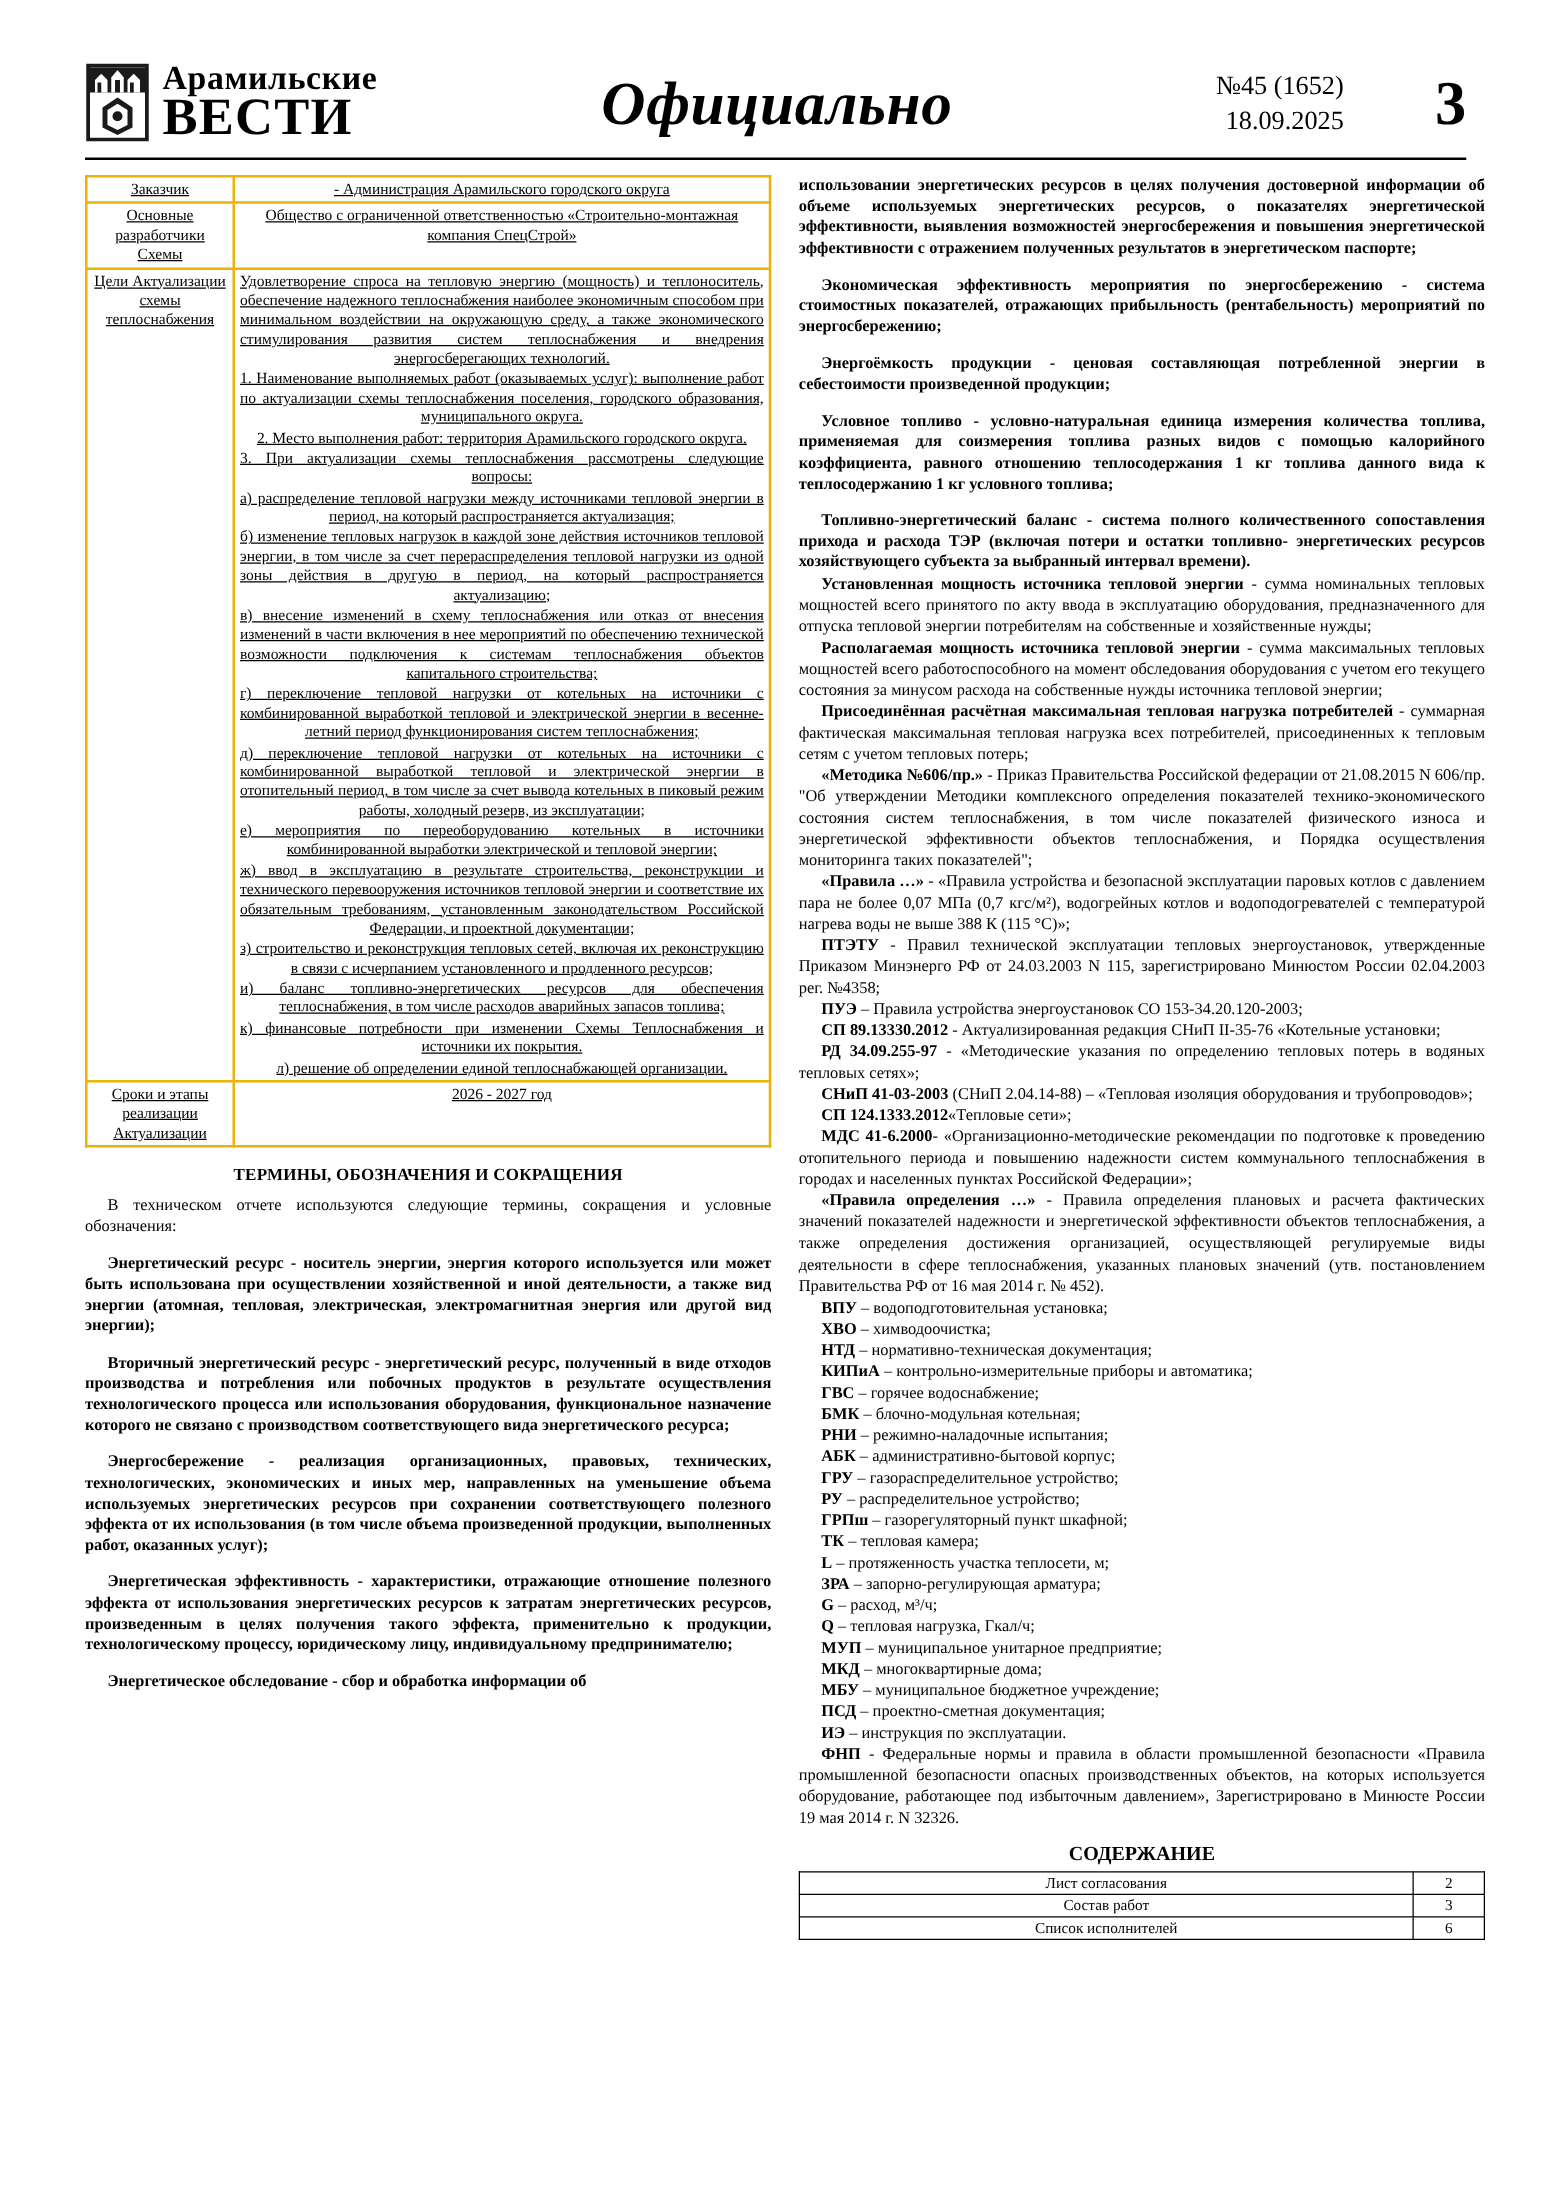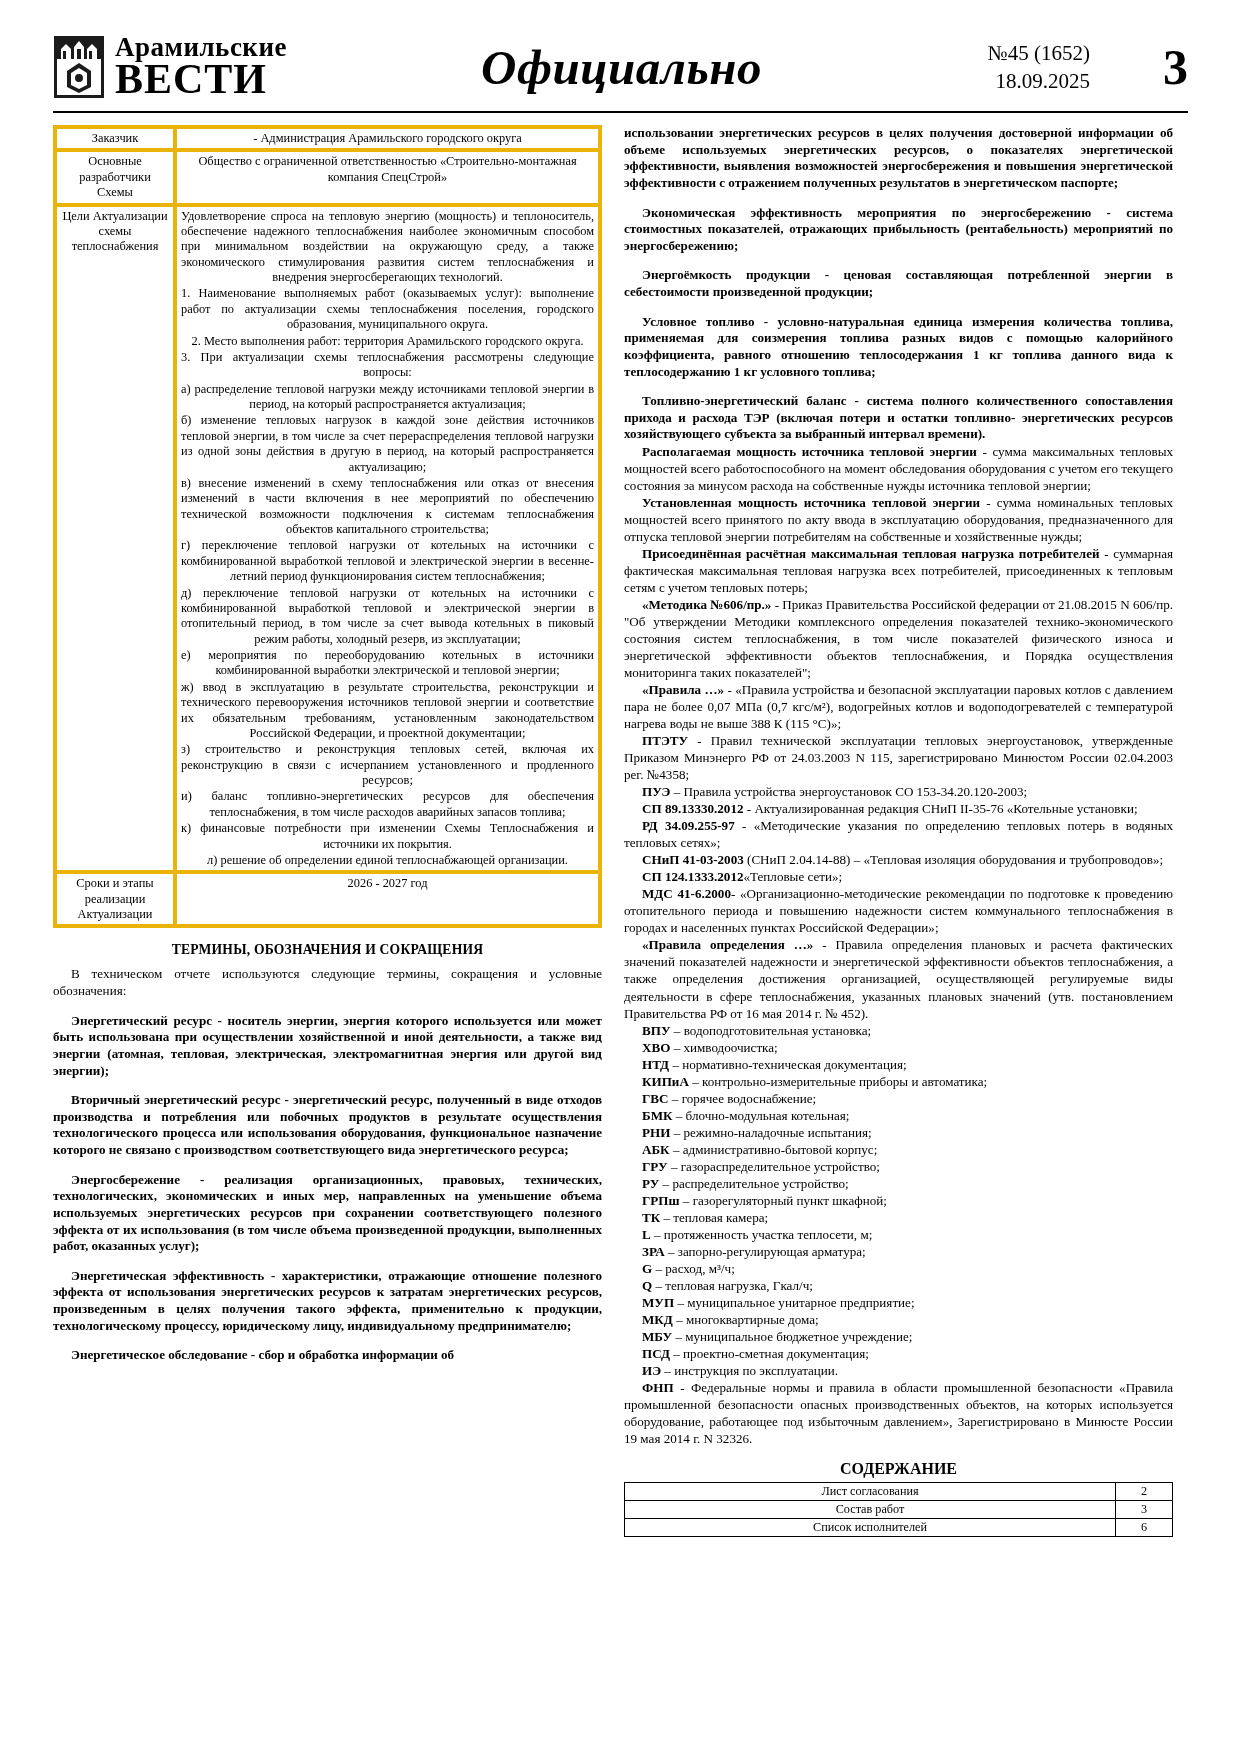--- a/index.html
+++ b/index.html
@@ -3,41 +3,41 @@
 <meta charset="utf-8">
 <style>
   html, body { margin:0; padding:0; }
   body {
     width:1241px;
     background:#ffffff;
     font-family:"Liberation Serif", serif;
     color:#000;
     -webkit-font-smoothing:antialiased;
   }
-  .page { width:1241px; min-height:1754px; position:relative; padding:1px; box-sizing:border-box; }
+  .page { width:1241px; min-height:1754px; position:relative; padding:16px; box-sizing:border-box; }
 
   
   .masthead { display:flex; align-items:center; padding:34px 52px 6px 52px; }
   .logo-block { display:flex; align-items:center; gap:10px; width:300px; flex:0 0 auto; }
   .logo-mark { width:52px; height:64px; flex:0 0 auto; }
   .logo-text { line-height:0.92; }
   .logo-text .l1 { font-family:"Liberation Serif", serif; font-size:27px; font-weight:bold; letter-spacing:0.5px; }
   .logo-text .l2 { font-family:"Liberation Serif", serif; font-size:42px; font-weight:bold; letter-spacing:1px; }
   .official { flex:1 1 auto; text-align:center; font-style:italic; font-weight:bold; font-size:49px; letter-spacing:0.5px; }
   .issue { text-align:right; font-size:21px; line-height:1.35; width:200px; flex:0 0 auto; }
   .pagenum { font-size:50px; font-weight:bold; width:80px; text-align:right; flex:0 0 auto; padding-left:18px; }
   .rule { border-top:2px solid #000; margin:6px 52px 0 52px; }
 
   
   .columns { display:flex; gap:22px; padding:12px 52px 30px 52px; box-sizing:border-box; }
   .col { width:549px; flex:0 0 549px; }
 
   
   table.spec { border-collapse:collapse; width:100%; font-size:12.4px; line-height:1.24; }
-  table.spec td { border:4px solid #eab308; padding:2px 4px; vertical-align:top; }
+  table.spec td { border:2px solid #eab308; padding:2px 4px; vertical-align:top;text-decoration:underline; }
   td.label { width:108px; text-align:center; }
   td.val { text-align:center; }
   .just { text-align:justify; text-align-last:center; }
   .p { margin:0 0 0 0; }
   .p + .p { margin-top:1px; }
   .vmid { vertical-align:middle; }
 
   
   h2.section { text-align:center; font-size:13.6px; font-weight:bold; margin:14px 0 8px 0; letter-spacing:0.2px; }
   p.body { font-size:13.1px; line-height:1.27; text-align:justify; margin:0; text-indent:18px; }
@@ -143,22 +143,22 @@
     </div>
 
     <div class="col">
 
       <p class="body bold noind">использовании энергетических ресурсов в целях получения достоверной информации об объеме используемых энергетических ресурсов, о показателях энергетической эффективности, выявления возможностей энергосбережения и повышения энергетической эффективности с отражением полученных результатов в энергетическом паспорте;</p>
       <p class="body bold">Экономическая эффективность мероприятия по энергосбережению - система стоимостных показателей, отражающих прибыльность (рентабельность) мероприятий по энергосбережению;</p>
       <p class="body bold">Энергоёмкость продукции - ценовая составляющая потребленной энергии в себестоимости произведенной продукции;</p>
       <p class="body bold">Условное топливо - условно-натуральная единица измерения количества топлива, применяемая для соизмерения топлива разных видов с помощью калорийного коэффициента, равного отношению теплосодержания 1 кг топлива данного вида к теплосодержанию 1 кг условного топлива;</p>
       <p class="body bold">Топливно-энергетический баланс - система полного количественного сопоставления прихода и расхода ТЭР (включая потери и остатки топливно- энергетических ресурсов хозяйствующего субъекта за выбранный интервал времени).</p>
 
+      <p class="abbr"><b>Установленная мощность источника тепловой энергии</b><span> - сумма номинальных тепловых мощностей всего принятого по акту ввода в эксплуатацию оборудования, предназначенного для отпуска тепловой энергии потребителям на собственные и хозяйственные нужды;</span></p>
       <p class="abbr"><b>Располагаемая мощность источника тепловой энергии</b><span> - сумма максимальных тепловых мощностей всего работоспособного на момент обследования оборудования с учетом его текущего состояния за минусом расхода на собственные нужды источника тепловой энергии;</span></p>
-      <p class="abbr"><b>Установленная мощность источника тепловой энергии</b><span> - сумма номинальных тепловых мощностей всего принятого по акту ввода в эксплуатацию оборудования, предназначенного для отпуска тепловой энергии потребителям на собственные и хозяйственные нужды;</span></p>
       <p class="abbr"><b>Присоединённая расчётная максимальная тепловая нагрузка потребителей</b><span> - суммарная фактическая максимальная тепловая нагрузка всех потребителей, присоединенных к тепловым сетям с учетом тепловых потерь;</span></p>
       <p class="abbr"><b>«Методика №606/пр.»</b><span> - Приказ Правительства Российской федерации от 21.08.2015 N 606/пр. "Об утверждении Методики комплексного определения показателей технико-экономического состояния систем теплоснабжения, в том числе показателей физического износа и энергетической эффективности объектов теплоснабжения, и Порядка осуществления мониторинга таких показателей";</span></p>
       <p class="abbr"><b>«Правила …»</b><span> - «Правила устройства и безопасной эксплуатации паровых котлов с давлением пара не более 0,07 МПа (0,7 кгс/м²), водогрейных котлов и водоподогревателей с температурой нагрева воды не выше 388 К (115 °С)»;</span></p>
       <p class="abbr"><b>ПТЭТУ</b><span> - Правил технической эксплуатации тепловых энергоустановок, утвержденные Приказом Минэнерго РФ от 24.03.2003 N 115, зарегистрировано Минюстом России 02.04.2003 рег. №4358;</span></p>
       <p class="abbr"><b>ПУЭ</b><span> – Правила устройства энергоустановок СО 153-34.20.120-2003;</span></p>
       <p class="abbr"><b>СП 89.13330.2012</b><span> - Актуализированная редакция СНиП II-35-76 «Котельные установки;</span></p>
       <p class="abbr"><b>РД 34.09.255-97</b><span> - «Методические указания по определению тепловых потерь в водяных тепловых сетях»;</span></p>
       <p class="abbr"><b>СНиП 41-03-2003</b><span> (СНиП 2.04.14-88) – «Тепловая изоляция оборудования и трубопроводов»;</span></p>
       <p class="abbr"><b>СП 124.1333.2012</b><span>«Тепловые сети»;</span></p>
       <p class="abbr"><b>МДС 41-6.2000</b><span>- «Организационно-методические рекомендации по подготовке к проведению отопительного периода и повышению надежности систем коммунального теплоснабжения в городах и населенных пунктах Российской Федерации»;</span></p>

